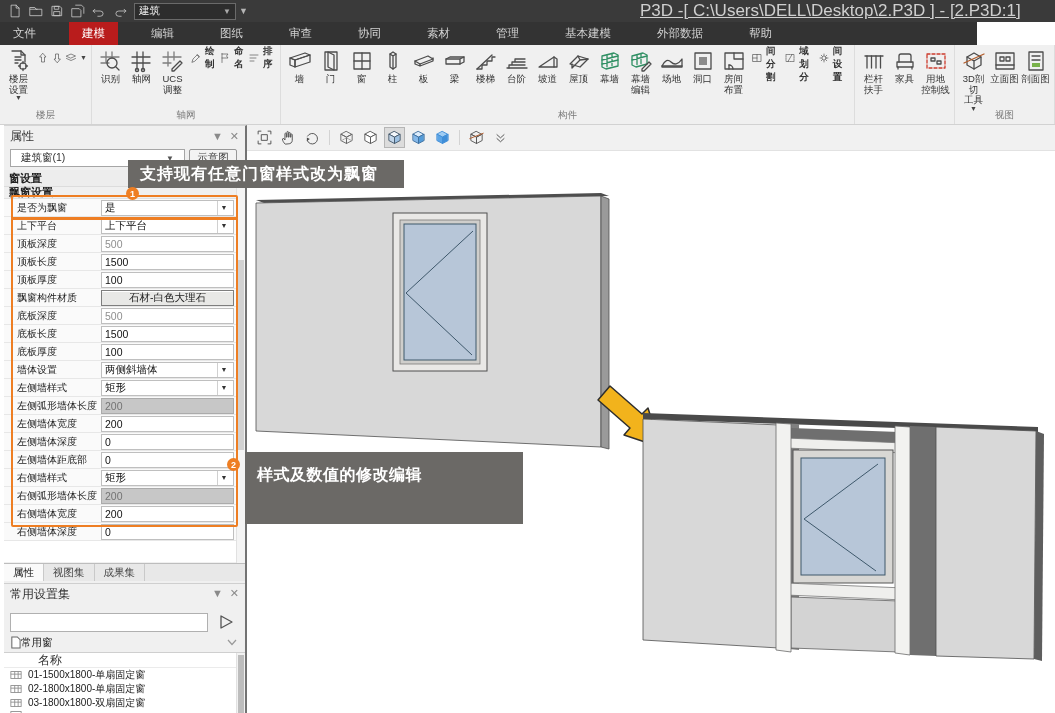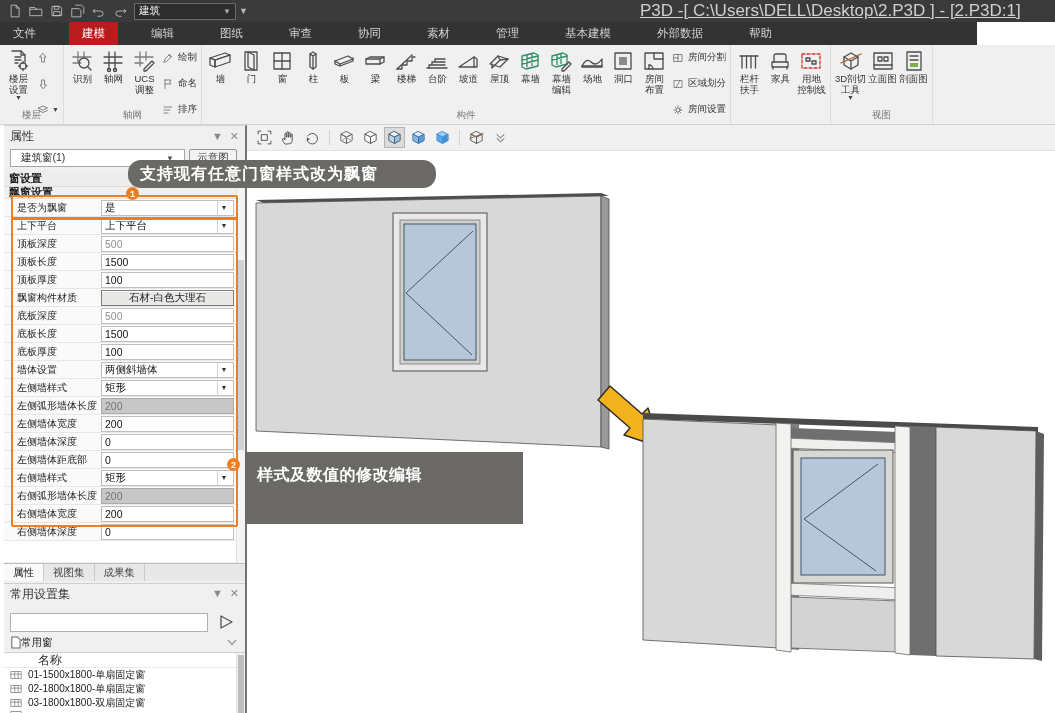--- a/index.html
+++ b/index.html
@@ -23,21 +23,21 @@
   
   .ribbon{position:absolute;left:0;top:45px;width:1055px;height:79px;background:#f0f0f0;
           border-bottom:1px solid #d2d2d2;display:flex;align-items:stretch;overflow:hidden;}
   .rgroup{display:flex;flex-direction:column;border-right:1px solid #ddd;padding:2px 3px 0 3px;}
   .ritems{display:flex;align-items:flex-start;height:62px;}
   .rlabel{text-align:center;font-size:9.5px;color:#777;height:13px;line-height:12px;}
   .rbig{min-width:29px;padding:0 1px;display:flex;flex-direction:column;align-items:center;cursor:default;}
   .rbig .icn{width:26px;height:27px;display:flex;align-items:center;justify-content:center;}
   .rbig .lb{font-size:9.5px;line-height:10.5px;color:#333;text-align:center;white-space:pre-line;}
   .rbig .caret,.rsmall .caret{font-size:7px;color:#444;line-height:6px;}
-  .rstack{display:flex;flex-direction:column;gap:9px;padding:2px 1px 0 2px;}
+  .rstack{display:flex;flex-direction:row;gap:1px;padding:2px 1px 0 2px;font-weight:bold;}
   .rsmall{display:flex;align-items:center;gap:3px;height:17px;font-size:9.5px;color:#333;cursor:default;}
   .rsmall .icn{width:13px;height:13px;display:flex;align-items:center;justify-content:center;}
   
   .canvas{position:absolute;left:241px;top:125px;right:0;bottom:0;background:#fff;}
   .view-toolbar{position:absolute;left:0;top:0;right:0;height:25px;background:#f1f1f1;
                 border-bottom:1px solid #e2e2e2;display:flex;align-items:center;gap:3px;padding-left:13px;}
   .vicon{width:19px;height:19px;display:flex;align-items:center;justify-content:center;border:1px solid transparent;}
   .vicon.sel{background:#dcdcdc;border-color:#b5b5b5;}
   .vsep{width:1px;height:15px;background:#d3d3d3;margin:0 3px;}
   #scene{position:absolute;left:0;top:25px;}
@@ -83,22 +83,22 @@
   .scat .chev{margin-left:auto;color:#999;}
   .slist{position:absolute;left:0;right:0;top:526px;bottom:0;background:#fff;border-top:1px solid #cfcfcf;}
   .shead{height:14px;line-height:14px;padding-left:34px;font-size:12px;color:#333;border-bottom:1px solid #ebebeb;}
   .srow{height:14px;display:flex;align-items:center;font-size:10px;color:#222;}
   .srow .gicon{width:24px;display:flex;justify-content:center;}
   .srow.partial{overflow:hidden;height:6px;align-items:flex-start;}
   .sscroll{position:absolute;right:0;top:0;width:8px;bottom:0;background:#f2f2f2;border-left:1px solid #e1e1e1;}
   .sscroll .thumb{position:absolute;left:1px;right:1px;top:2px;height:120px;background:#bdbdbd;}
   
   .callout{position:absolute;background:var(--callout,#6b6966);color:#fff;font-weight:bold;z-index:30;}
-  .callout1{left:128px;top:160px;width:308px;height:28px;line-height:28px;font-size:16px;
-            letter-spacing:1px;padding:0 12px;box-sizing:border-box;white-space:nowrap;border-radius:13px;}
+  .callout1{left:128px;top:160px;width:276px;height:28px;line-height:28px;font-size:16px;
+            letter-spacing:1px;padding:0 12px;box-sizing:border-box;white-space:nowrap;}
   .callout2{left:245px;top:452px;width:278px;height:72px;font-size:16px;line-height:26px;
             padding:10px 12px;box-sizing:border-box;letter-spacing:0.5px;}
   .obox{position:absolute;border:2px solid var(--accent,#ee7e23);border-radius:2px;z-index:25;pointer-events:none;}
   .obox1{left:11px;top:195px;width:223px;height:21px;}
   .obox2{left:11px;top:217px;width:223px;height:306px;}
   .badge{position:absolute;width:13px;height:13px;border-radius:50%;background:var(--accent,#ee7e23);
          color:#fff;font-size:9px;font-weight:bold;display:flex;align-items:center;justify-content:center;z-index:35;}
   .badge1{left:126px;top:187px;}
   .badge2{left:227px;top:458px;}
 </style>

